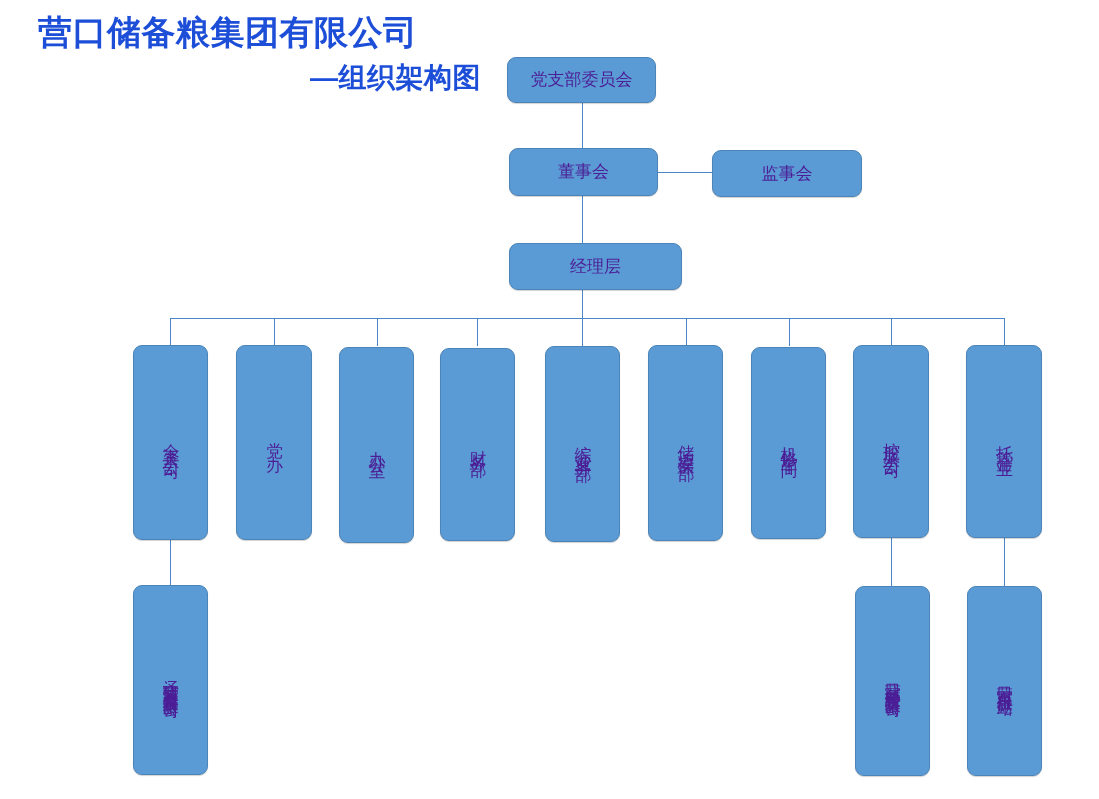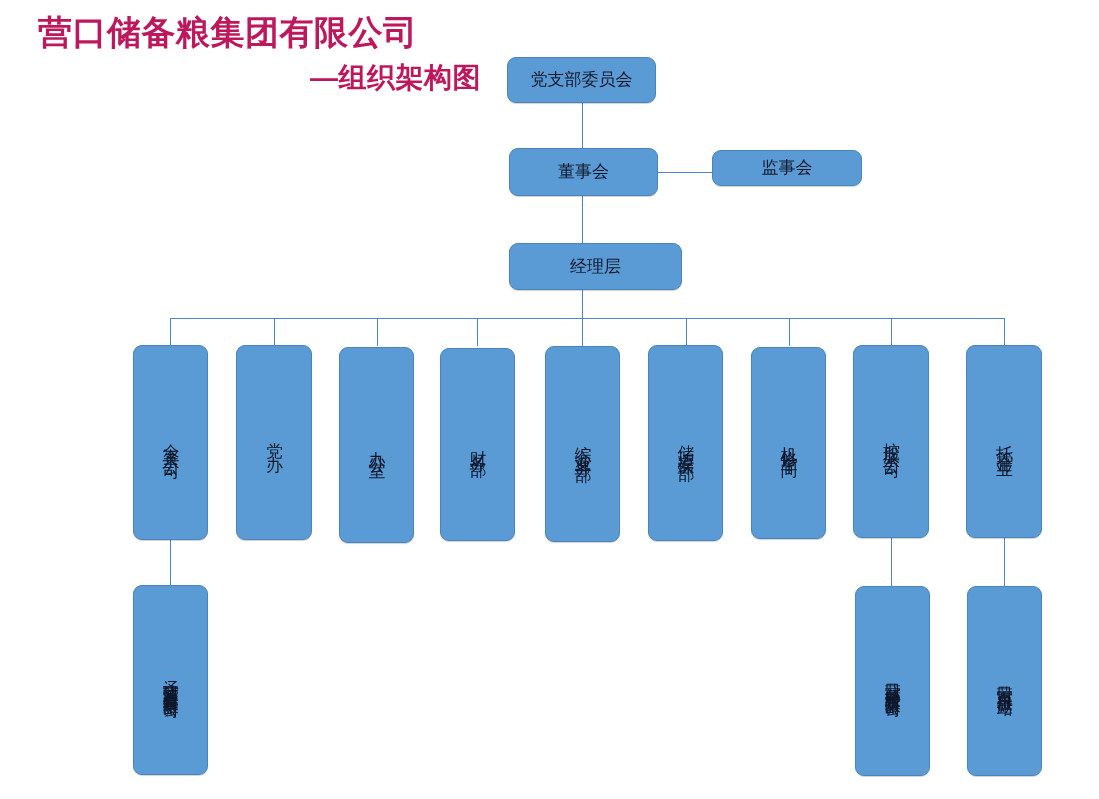--- a/index.html
+++ b/index.html
@@ -15,21 +15,21 @@
     width: 1099px;
     height: 799px;
     background: #ffffff;
     overflow: hidden;
   }
 
   
   .title {
     position: absolute;
     font-weight: bold;
-    color: #be185d;
+    color: #1d4ed8;
     white-space: nowrap;
     letter-spacing: 0.5px;
   }
   #main-title {
     left: 38px;
     top: 12px;
     font-size: 34px;
     line-height: 40px;
   }
   #sub-title {
@@ -51,21 +51,21 @@
   .node {
     position: absolute;
     box-sizing: border-box;
     background: #5B9BD5;
     border: 1px solid #4A84B8;
     border-radius: 9px;
     box-shadow: 0 1px 1px rgba(0,0,0,0.18);
     display: flex;
     align-items: center;
     justify-content: center;
-    color: #0f172a;
+    color: #4c1d95;
   }
   .node .label {
     font-size: 17px;
     line-height: 22px;
     white-space: nowrap;
   }
   
   .node.vertical {
     align-items: center;
     justify-content: center;
@@ -122,21 +122,21 @@
   <div class="line v" style="left:891px; top:538px; height:48px;"></div>
   <div class="line v" style="left:1004px; top:538px; height:48px;"></div>
 
   <div class="node" style="left:507px; top:57px; width:149px; height:46px;">
     <span class="label">党支部委员会</span>
   </div>
 
   <div class="node" style="left:509px; top:148px; width:149px; height:48px;">
     <span class="label">董事会</span>
   </div>
-  <div class="node" style="left:712px; top:150px; width:150px; height:36px;">
+  <div class="node" style="left:712px; top:150px; width:150px; height:47px;">
     <span class="label">监事会</span>
   </div>
 
   <div class="node" style="left:509px; top:243px; width:173px; height:47px;">
     <span class="label">经理层</span>
   </div>
 
   <div class="node vertical" style="left:133px; top:345px; width:75px; height:195px;">
     <span class="label">全资子公司</span>
   </div>

